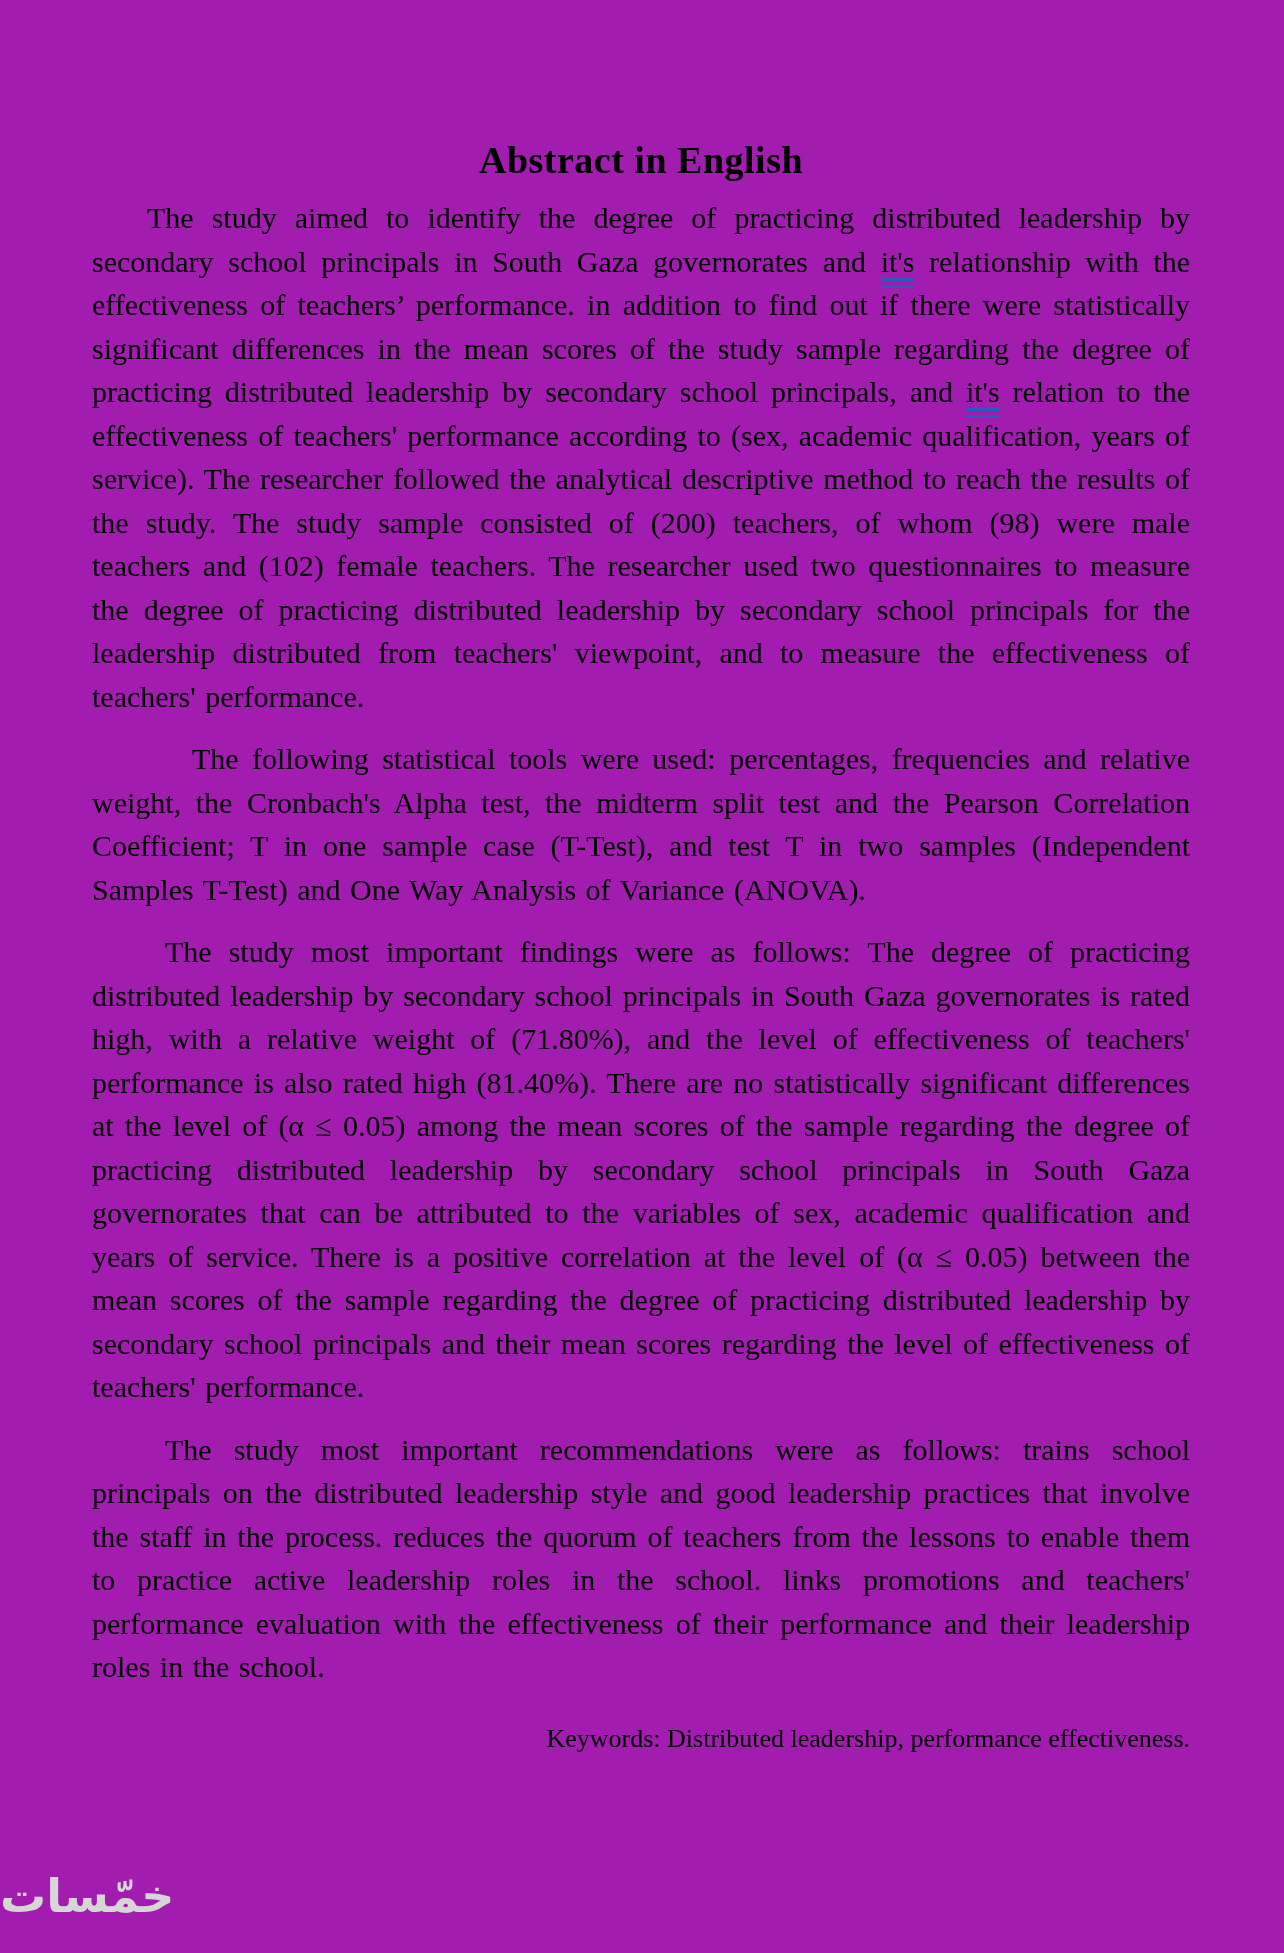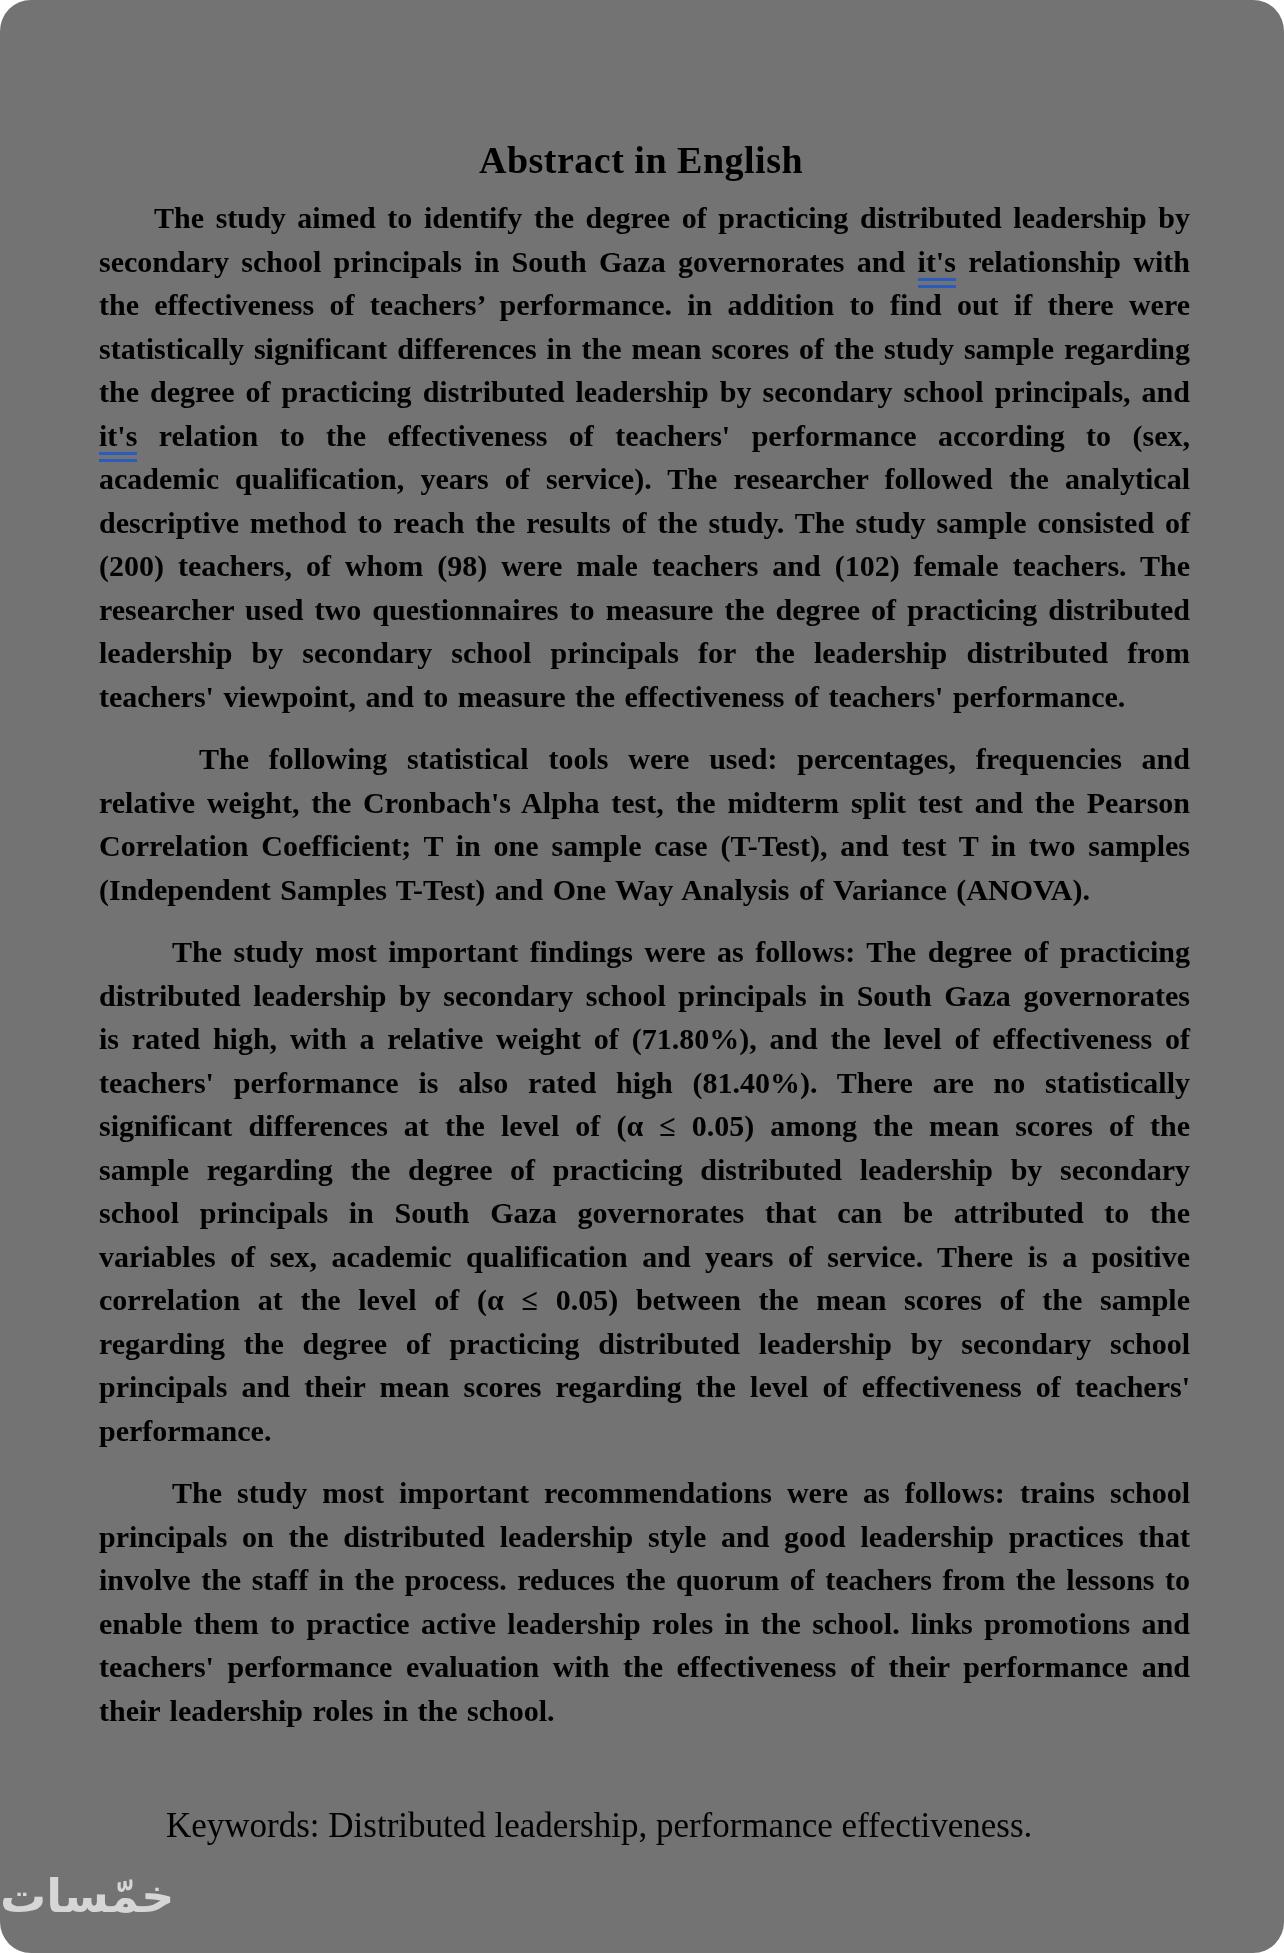--- a/index.html
+++ b/index.html
@@ -4,57 +4,55 @@
 <style>
   html, body {
     margin: 0;
     padding: 0;
     background: #ffffff;
   }
   .page {
     position: relative;
     width: 1284px;
     height: 1953px;
-    background: #737373;
+    background: #a21caf;
     box-sizing: border-box;
     padding: 138px 94px 0 92px;
     overflow: hidden;
     font-family: "Liberation Serif", "DejaVu Serif", serif;
     color: #000000;
-    border-radius: 31px;
   }
   .title {
     margin: 0 0 14px 0;
     text-align: center;
     font-size: 38px;
     line-height: 44px;
     font-weight: bold;
     letter-spacing: 0.5px;
   }
   .body-text p.para {
-    margin: 0 0 19px 7px;
+    margin: 0 0 19px 0;
     font-size: 30px;
     line-height: 43.5px;
     text-align: justify;
     text-indent: 55px;
     word-spacing: 2px;
-    font-weight: bold;
   }
   .body-text p.para.indent-deep   { text-indent: 100px; }
   .body-text p.para.indent-medium { text-indent: 73px; }
   .grammar {
     border-bottom: 10px double #2a5cc0;
     padding-bottom: 0px;
   }
   .keywords {
-    margin: 72px 0 0 0;
+    margin: 28px 0 0 0;
     padding-left: 74px;
-    font-size: 35px;
+    font-size: 26px;
     line-height: 43.5px;
-    text-align: left;
+    text-align: right;
   }
   .watermark {
     position: absolute;
     left: 0;
     right: 0;
     bottom: 34px;
     text-align: left;
     font-family: "DejaVu Sans", sans-serif;
     font-size: 46px;
     line-height: 46px;

